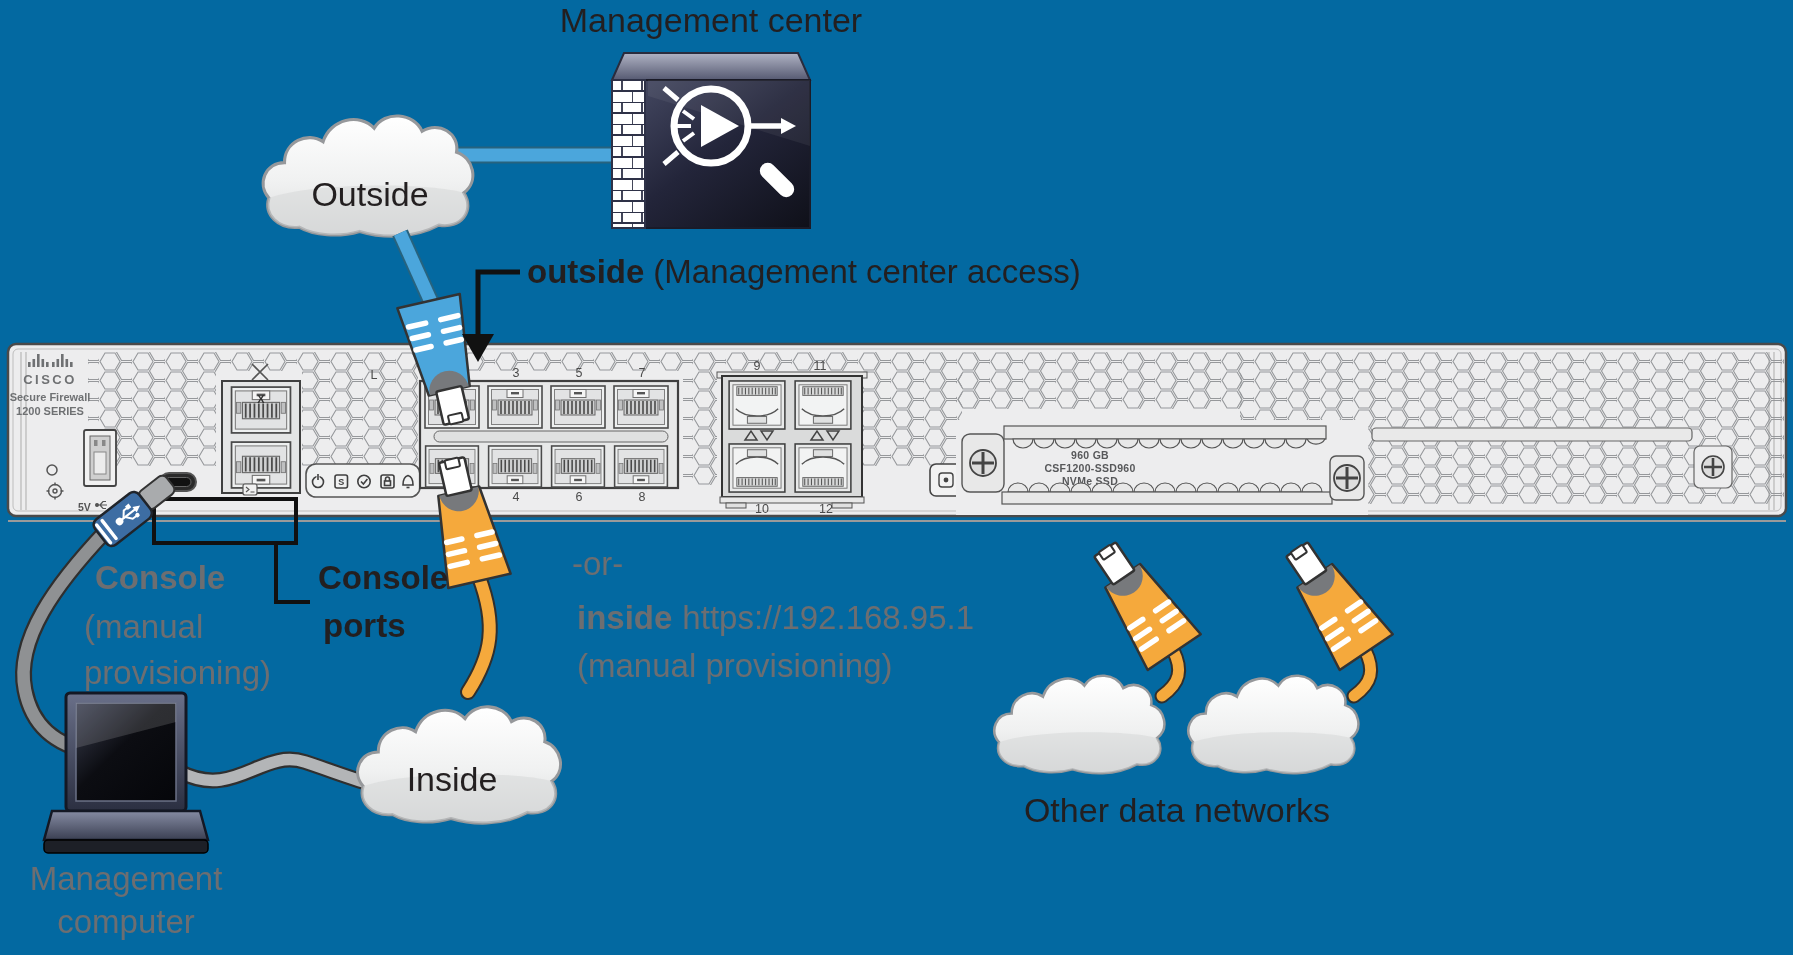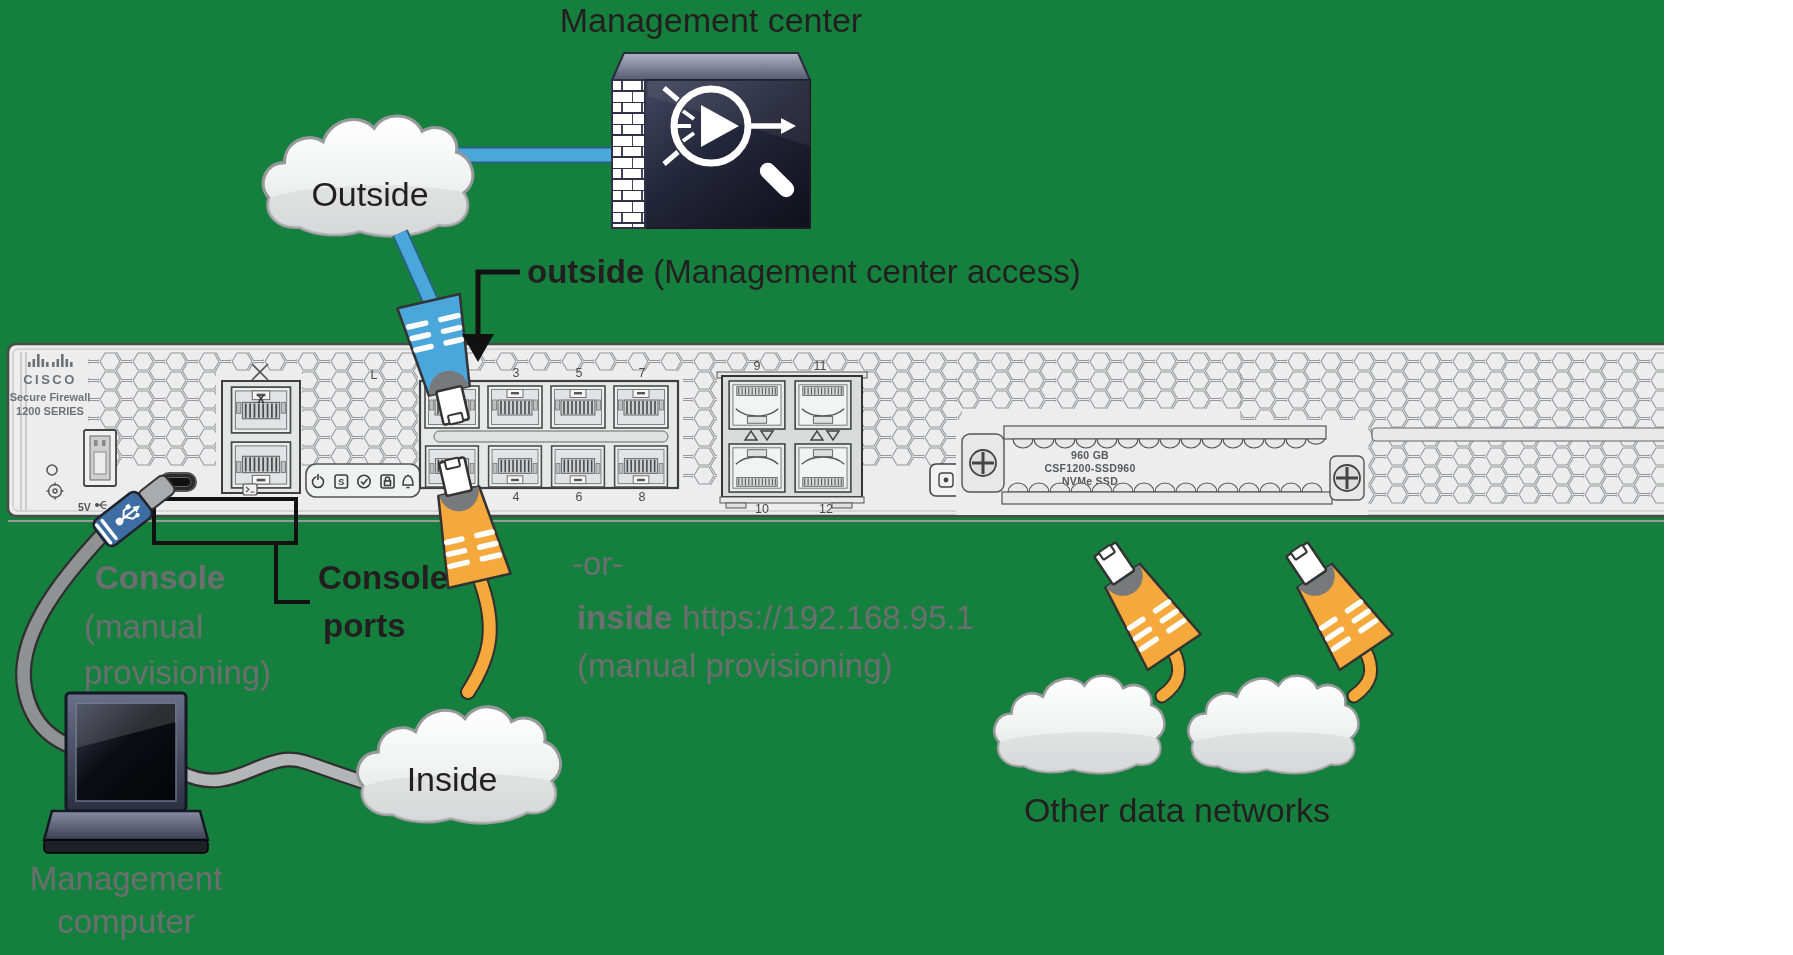--- a/index.html
+++ b/index.html
@@ -1,16 +1,16 @@
 <!DOCTYPE html>
 <html><head>
 <meta charset="utf-8">
 <style>
   html,body{margin:0;padding:0;background:#fff;}
-  .canvas{position:relative;width:1664px;height:955px;background:#15803d;overflow:hidden;}
+  .canvas{position:relative;width:1793px;height:955px;background:#0369a1;overflow:hidden;}
   svg{display:block;}
   text{font-family:"Liberation Sans","DejaVu Sans",sans-serif;}
   .t34{font-size:34px;}
   .t33{font-size:33px;}
   .b{font-weight:bold;}
   .lbl-black{fill:#231f20;}
   .lbl-gray{fill:#6d6e71;}
   .pnum{font-size:12.5px;fill:#4a4a4a;}
   .tiny{font-size:10.5px;fill:#57585a;font-weight:bold;letter-spacing:.3px;}
   .brand{fill:#6f7173;font-weight:bold;}

